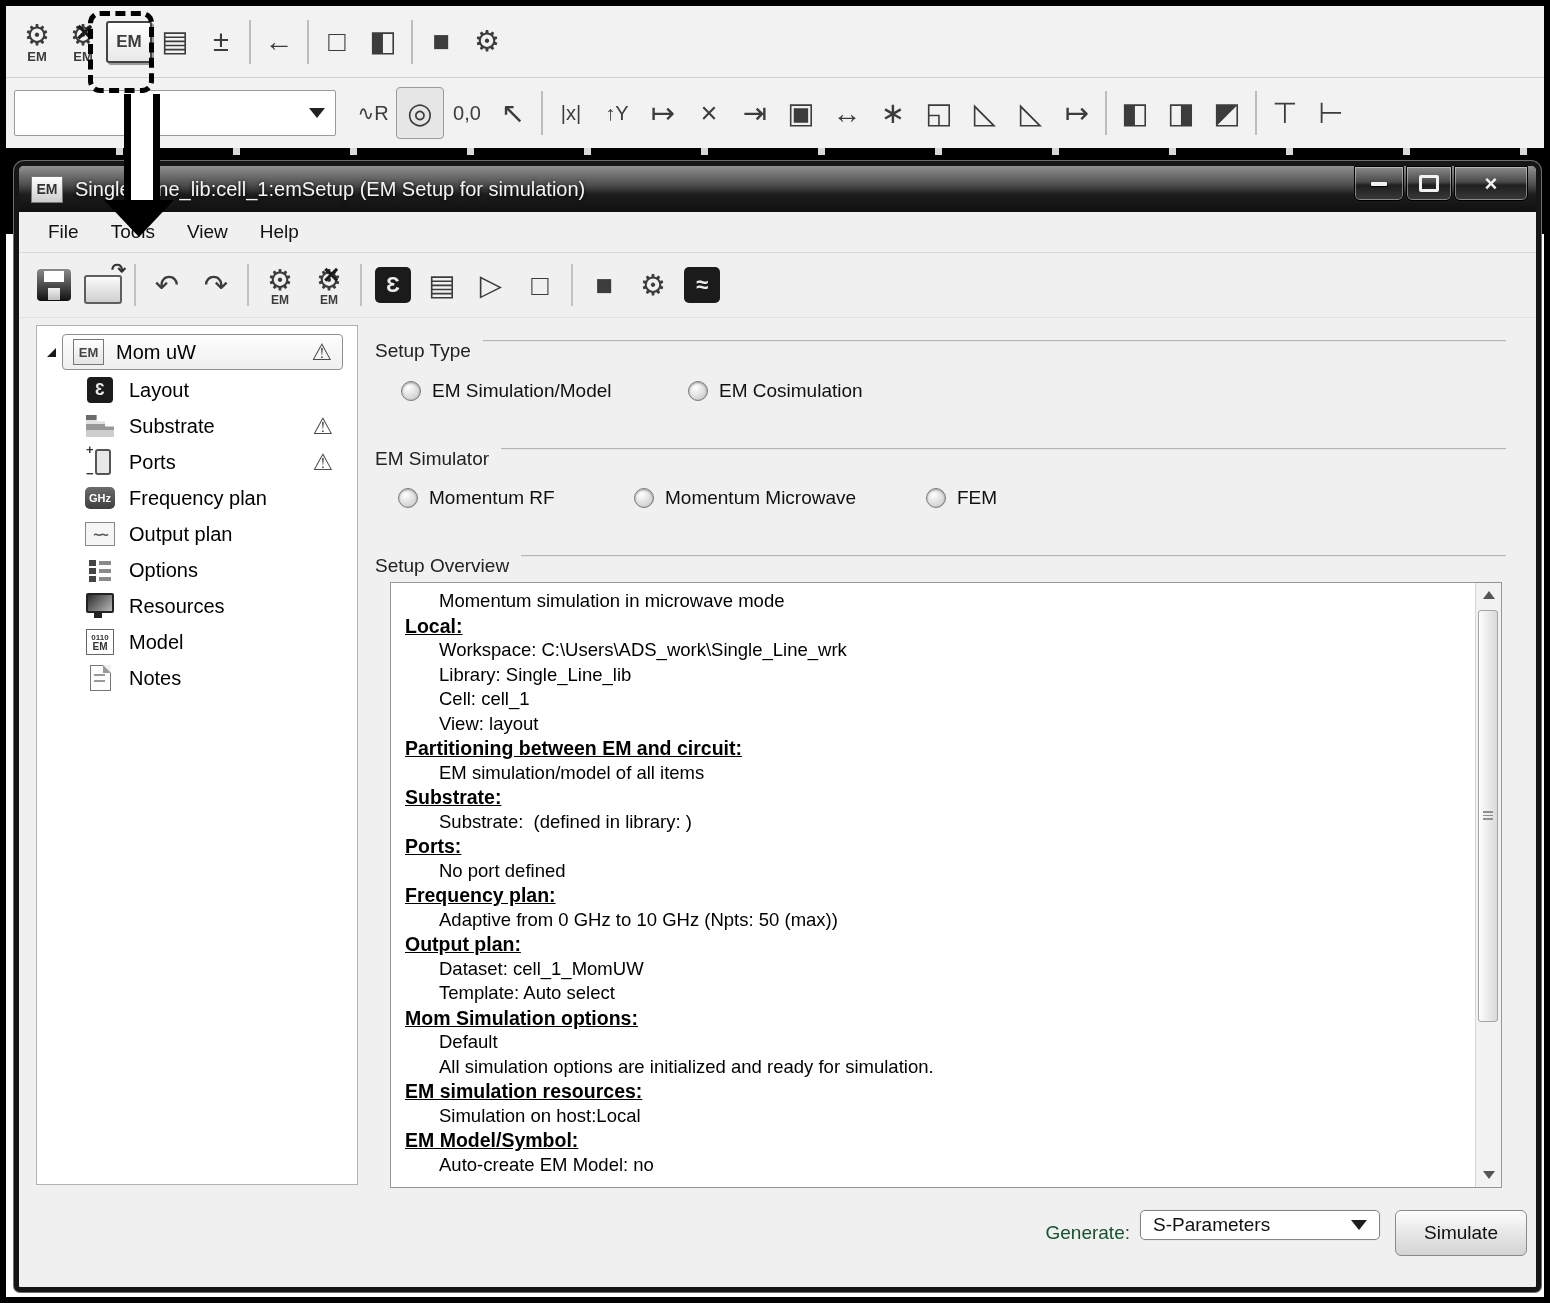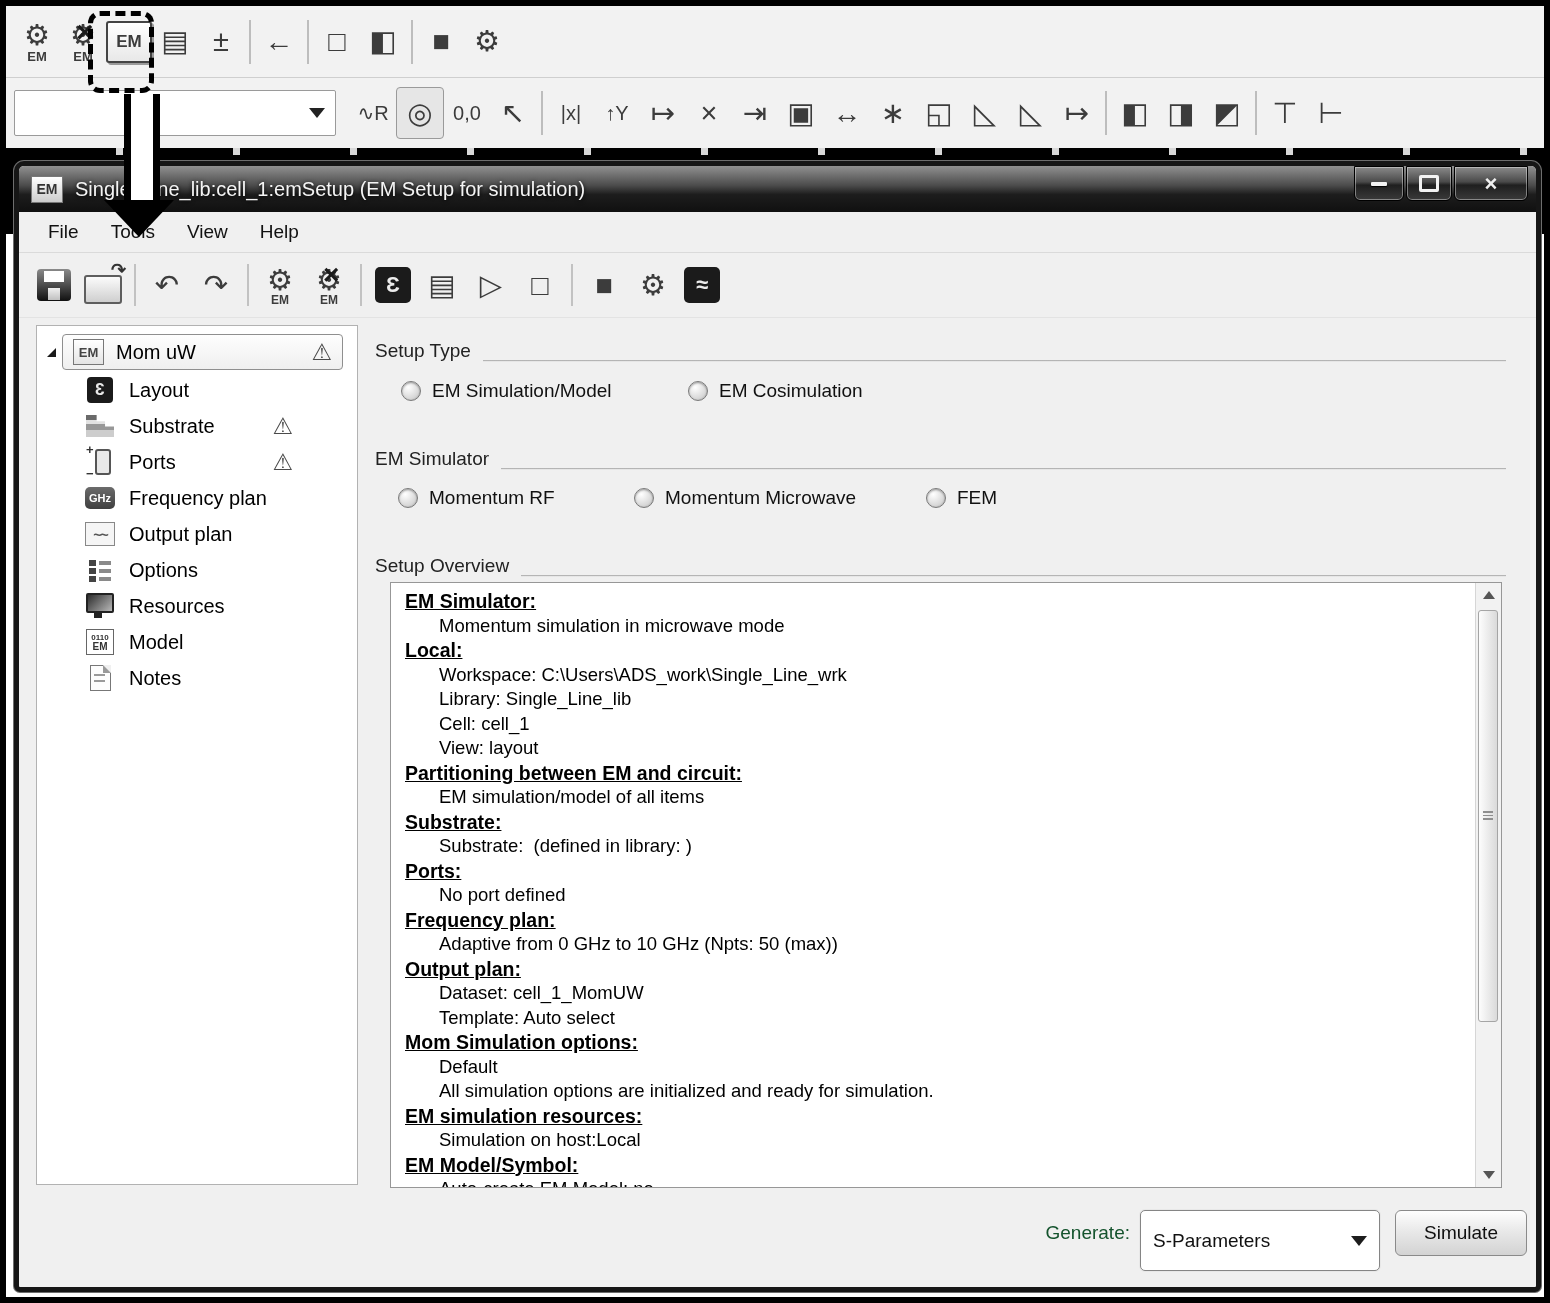--- a/index.html
+++ b/index.html
@@ -73,21 +73,21 @@
 
   
   .tree{position:absolute;left:17px;top:9px;width:322px;height:860px;background:#fff;border:1px solid #b2b2b2;padding-top:6px;box-sizing:border-box;}
   .tree-root{display:flex;align-items:center;height:40px;padding-left:10px;}
   .expander{width:0;height:0;border-left:9px solid transparent;border-bottom:9px solid #1a1a1a;flex:none;}
   .root-sel{display:flex;align-items:center;border:1px solid #8f8f8f;border-radius:4px;background:linear-gradient(#fefefe,#efefef);height:34px;padding:0 10px;flex:1;margin:0 14px 0 6px;}
   .tree-badge{width:29px;height:24px;border:1px solid #777;background:linear-gradient(#fff,#e4e4e4);font-size:13px;font-weight:bold;color:#444;display:flex;align-items:center;justify-content:center;flex:none;}
   .tree-root-label{font-size:20px;margin-left:12px;color:#000;}
   .warn{margin-left:auto;font-size:23px;color:#4a4a4a;visibility:hidden;line-height:1;}
   .warn.show{visibility:visible;}
-  .tree-item{display:flex;align-items:center;height:36px;padding-left:48px;padding-right:64px;}
+  .tree-item{display:flex;align-items:center;height:36px;padding-left:48px;padding-right:24px;}
   .ticon{width:30px;height:28px;display:flex;align-items:center;justify-content:center;margin-right:14px;flex:none;}
   .tree-item-label{font-size:20px;color:#000;white-space:nowrap;}
 
   
   [data-icon="layout-icon"]{background:#1b1b1b;border-radius:4px;width:26px;height:26px;color:#e8e8e8;font-size:17px;font-weight:bold;}
   [data-icon="layout-icon"]::before{content:"3";display:block;transform:scaleX(-1);}
   [data-icon="partitioning-icon"]{border:2px solid #8a8a8a;border-radius:50%;width:22px;height:22px;color:#8a8a8a;}
   [data-icon="partitioning-icon"]::before{content:"≈";font-size:15px;}
   [data-icon="substrate-icon"]{width:28px;height:22px;background:linear-gradient(#6a6a6a 0 22%,#e2e2e2 22% 42%,#989898 42% 68%,#cdcdcd 68%);
     clip-path:polygon(0 0,38% 0,38% 28%,68% 28%,68% 52%,100% 52%,100% 100%,0 100%);}
@@ -109,41 +109,41 @@
   [data-icon="resources-icon"]::after{content:"";position:absolute;left:6px;bottom:-7px;width:8px;height:5px;background:#222;}
   [data-icon="model-icon"]{width:26px;height:24px;border:1px solid #666;background:#fff;color:#333;font-weight:bold;flex-direction:column;display:flex;align-items:center;justify-content:center;}
   [data-icon="model-icon"]::before{content:"0110";font-size:8px;line-height:9px;}
   [data-icon="model-icon"]::after{content:"EM";font-size:10px;line-height:10px;}
   [data-icon="notes-icon"]{position:relative;width:19px;height:24px;background:#fdfdfd;border:1px solid #777;
     background-image:repeating-linear-gradient(to bottom,transparent 0 4px,#9a9a9a 4px 6px);
     background-size:11px 16px;background-position:3px 4px;background-repeat:no-repeat;}
   [data-icon="notes-icon"]::before{content:"";position:absolute;right:-1px;top:-1px;border:4px solid;border-color:#f0f0f0 #f0f0f0 #999 #999;}
 
   
-  .group-label{position:absolute;left:356px;right:30px;display:flex;align-items:flex-end;font-size:19px;color:#222;white-space:nowrap;}
+  .group-label{position:absolute;left:356px;right:30px;display:flex;align-items:flex-start;font-size:19px;color:#222;white-space:nowrap;}
   .group-label::after{content:"";flex:1;height:2px;background:linear-gradient(#9c9c9c,#ffffff);margin-left:12px;}
   .radio{position:absolute;display:flex;align-items:center;gap:11px;font-size:19px;color:#111;white-space:nowrap;}
   .radio-circle{width:18px;height:18px;border-radius:50%;border:1px solid #7a7a7a;flex:none;
     background:radial-gradient(circle at 35% 30%,#ffffff,#d8d8d8 65%,#adadad);box-shadow:inset 0 1px 2px rgba(0,0,0,.35);}
 
   .overview-box{position:absolute;left:371px;top:266px;width:1112px;height:606px;background:#fff;border:1px solid #979797;box-sizing:border-box;overflow:hidden;}
   .ov-text{position:absolute;left:0;top:0;right:27px;bottom:0;padding:6px 0 0 14px;overflow:hidden;}
   .ovline{font-size:18.5px;line-height:24.5px;color:#000;padding-left:34px;white-space:pre;}
   .ovline.h{font-weight:bold;text-decoration:underline;font-size:19.5px;padding-left:0;}
   .ov-scroll{position:absolute;right:0;top:0;width:26px;height:100%;background:#f2f2f2;border-left:1px solid #d6d6d6;box-sizing:border-box;}
   .sb-btn{position:absolute;left:0;width:100%;height:24px;display:flex;align-items:center;justify-content:center;}
   .sb-up{top:0;}.sb-down{bottom:0;}
   .sb-up::before{content:"";border-left:6px solid transparent;border-right:6px solid transparent;border-bottom:8px solid #555;}
   .sb-down::before{content:"";border-left:6px solid transparent;border-right:6px solid transparent;border-top:8px solid #555;}
   .sb-thumb{position:absolute;top:27px;height:410px;left:2px;right:3px;background:linear-gradient(90deg,#fdfdfd,#dadada);border:1px solid #a5a5a5;border-radius:3px;}
   .sb-grip{position:absolute;top:50%;left:4px;right:4px;height:9px;margin-top:-5px;
     background:repeating-linear-gradient(to bottom,#8f8f8f 0 1.5px,transparent 1.5px 3.5px);}
 
   .footer-label{position:absolute;left:996px;width:115px;top:906px;font-size:19px;text-align:right;color:#14532d;}
-  .gen-select{position:absolute;left:1121px;top:894px;width:240px;height:61px;background:#fff;border:1px solid #858585;border-radius:5px;display:flex;align-items:center;padding:0 12px;font-size:19px;box-sizing:border-box;box-shadow:0 0 0 1px #e8e8e8;}
+  .gen-select{position:absolute;left:1121px;top:894px;width:240px;height:30px;background:#fff;border:1px solid #858585;border-radius:5px;display:flex;align-items:center;padding:0 12px;font-size:19px;box-sizing:border-box;box-shadow:0 0 0 1px #e8e8e8;}
   .gen-select .caret{margin-left:auto;width:0;height:0;border-left:8px solid transparent;border-right:8px solid transparent;border-top:10px solid #1d1d1d;}
   .simulate-btn{position:absolute;left:1376px;top:894px;width:132px;height:46px;background:linear-gradient(#fefefe,#e9e9e9 45%,#d3d3d3);border:1px solid #8a8a8a;border-radius:6px;font-size:19px;color:#111;display:flex;align-items:center;justify-content:center;box-sizing:border-box;}
 </style>
 </head>
 <body>
 
 <div class="app-row app-row1">
 
 <span class="tbi">
       <span class="g">⚙</span>
@@ -484,21 +484,20 @@
         <span>FEM</span>
       </label>
     </div>
 
     <div class="group-label" style="top:239px">
         <span>Setup Overview</span>
       </div>
     <div class="overview-box">
       <div class="ov-text">
 
-      <div class="ovline h">EM Simulator:</div>
           <div class="ovline">Momentum simulation in microwave mode</div>
           <div class="ovline h">Local:</div>
           <div class="ovline">Workspace: C:\Users\ADS_work\Single_Line_wrk</div>
           <div class="ovline">Library: Single_Line_lib</div>
           <div class="ovline">Cell: cell_1</div>
           <div class="ovline">View: layout</div>
           <div class="ovline h">Partitioning between EM and circuit:</div>
           <div class="ovline">EM simulation/model of all items</div>
           <div class="ovline h">Substrate:</div>
           <div class="ovline">Substrate:  (defined in library: )</div>

